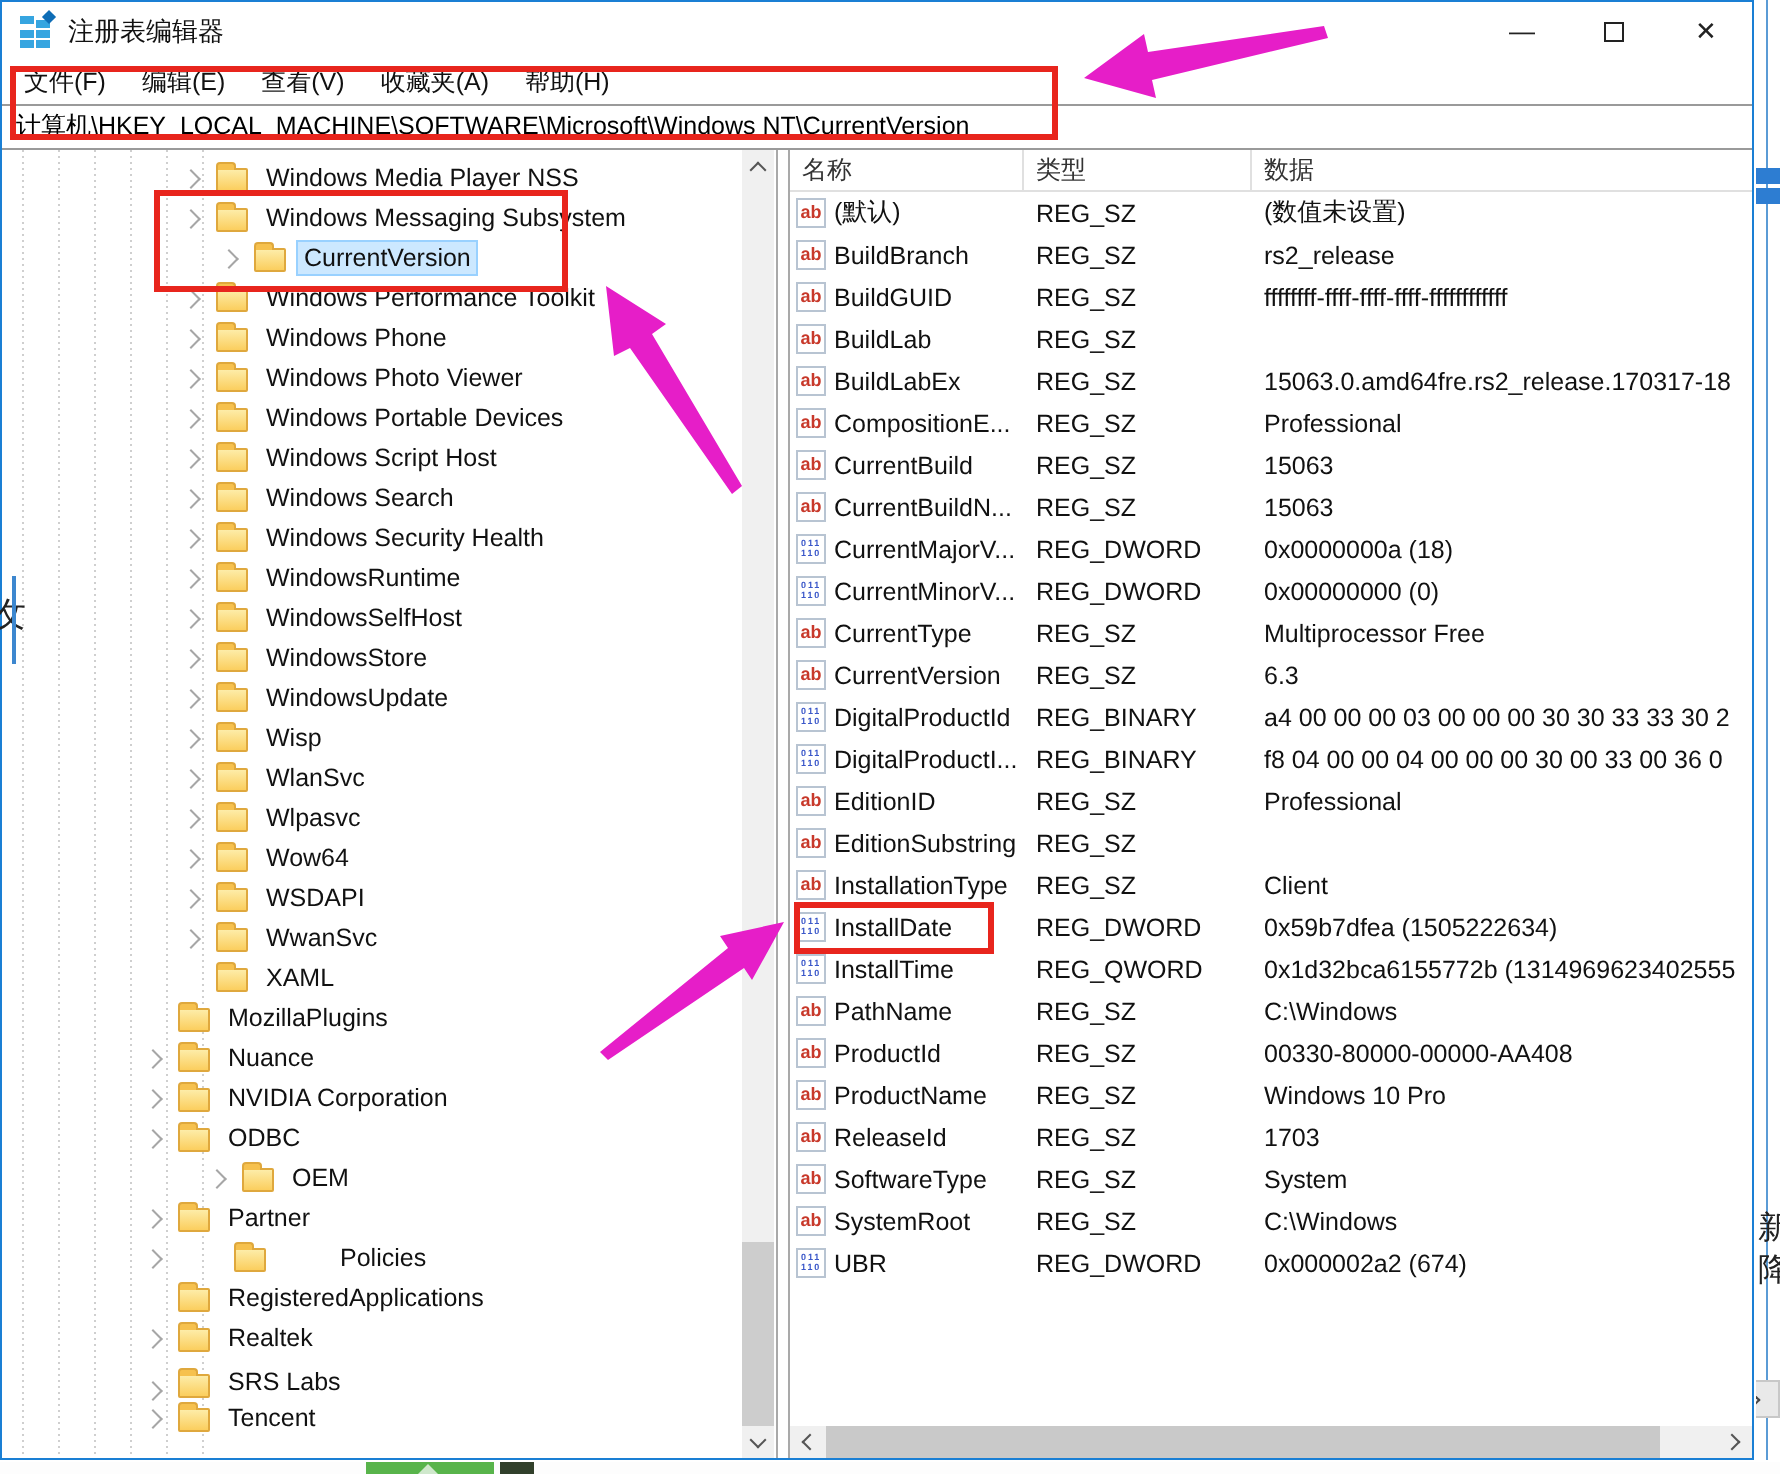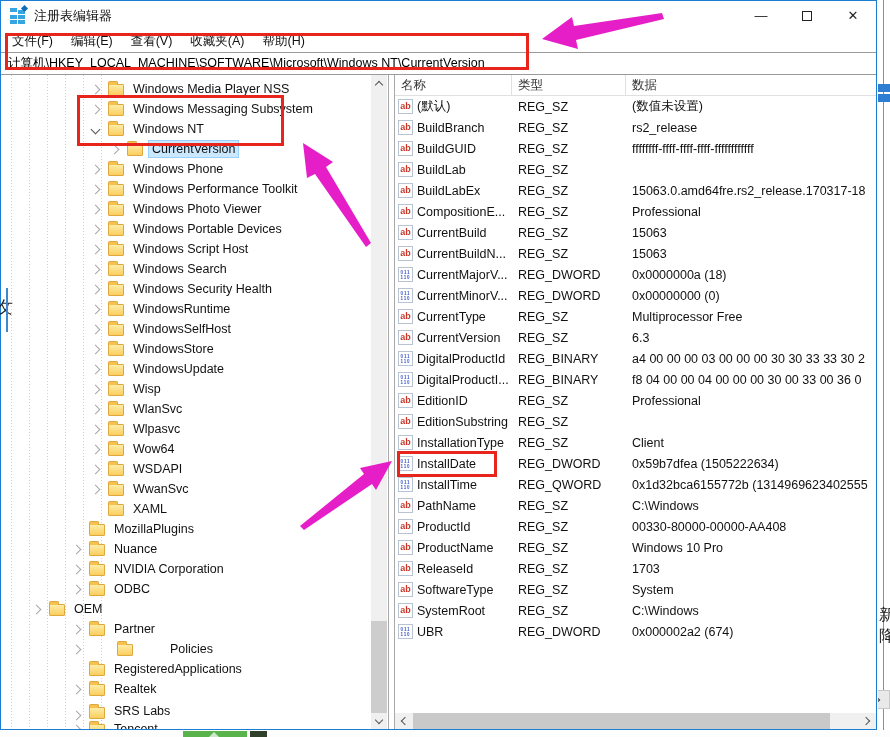--- a/index.html
+++ b/index.html
@@ -154,43 +154,38 @@
             <div class="trow" style="padding-left: 91px;">
               <span class="chev c"></span>
               <span class="folder"></span>
               <span class="tlabel">Windows Media Player NSS</span>
             </div>
             <div class="trow" style="padding-left: 91px;">
               <span class="chev c"></span>
               <span class="folder"></span>
               <span class="tlabel">Windows Messaging Subsystem</span>
             </div>
-            <div class="trow" style="padding-left: 91px;">
-              <span class="chev e"></span>
-              <span class="folder"></span>
-              <span class="tlabel">Windows NT</span>
-            </div>
             <div class="trow" style="padding-left: 110px;">
               <span class="chev c"></span>
               <span class="folder"></span>
               <span class="tlabel sel">CurrentVersion</span>
             </div>
             <div class="trow" style="padding-left: 91px;">
               <span class="chev c"></span>
               <span class="folder"></span>
+              <span class="tlabel">Windows Performance Toolkit</span>
+            </div>
+            <div class="trow" style="padding-left: 91px;">
+              <span class="chev c"></span>
+              <span class="folder"></span>
               <span class="tlabel">Windows Phone</span>
             </div>
             <div class="trow" style="padding-left: 91px;">
               <span class="chev c"></span>
               <span class="folder"></span>
-              <span class="tlabel">Windows Performance Toolkit</span>
-            </div>
-            <div class="trow" style="padding-left: 91px;">
-              <span class="chev c"></span>
-              <span class="folder"></span>
               <span class="tlabel">Windows Photo Viewer</span>
             </div>
             <div class="trow" style="padding-left: 91px;">
               <span class="chev c"></span>
               <span class="folder"></span>
               <span class="tlabel">Windows Portable Devices</span>
             </div>
             <div class="trow" style="padding-left: 91px;">
               <span class="chev c"></span>
               <span class="folder"></span>
@@ -274,21 +269,21 @@
             <div class="trow" style="padding-left: 72px;">
               <span class="chev c"></span>
               <span class="folder"></span>
               <span class="tlabel">NVIDIA Corporation</span>
             </div>
             <div class="trow" style="padding-left: 72px;">
               <span class="chev c"></span>
               <span class="folder"></span>
               <span class="tlabel">ODBC</span>
             </div>
-            <div class="trow" style="padding-left: 32px;">
+            <div class="trow" style="padding-left: 104px;">
               <span class="chev c"></span>
               <span class="folder"></span>
               <span class="tlabel">OEM</span>
             </div>
             <div class="trow" style="padding-left: 72px;">
               <span class="chev c"></span>
               <span class="folder"></span>
               <span class="tlabel">Partner</span>
             </div>
             <div class="trow" style="padding-left: 72px; gap: 28px;">

